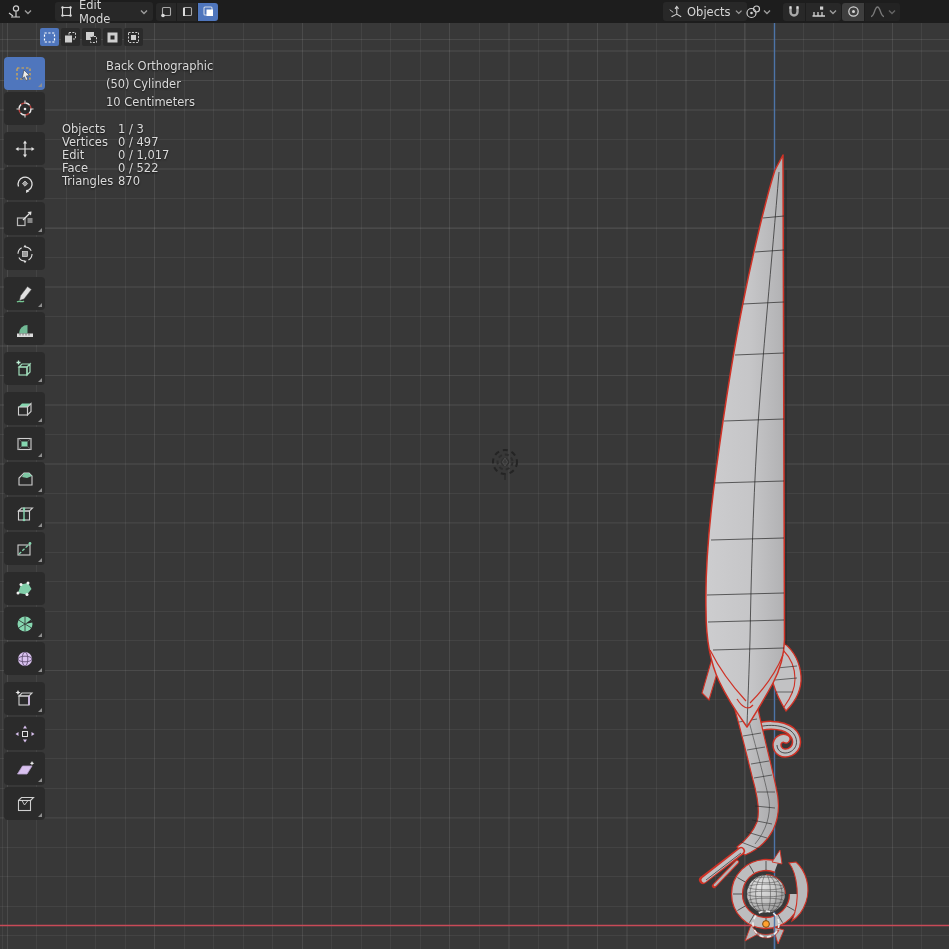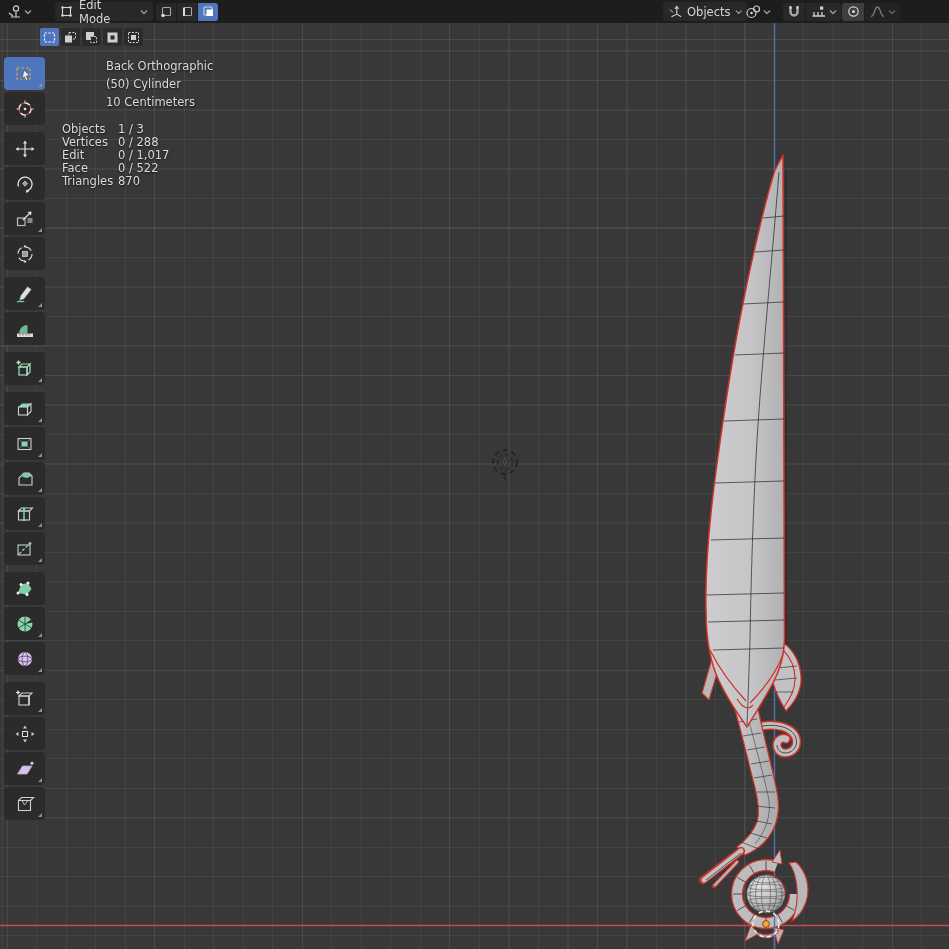--- a/index.html
+++ b/index.html
@@ -172,21 +172,21 @@
 </svg>
 
 <div class="hud">
   <div class="line">Back Orthographic</div>
   <div class="line">(50) Cylinder</div>
   <div class="line">10 Centimeters</div>
   <div class="stats">
     <span>Objects</span>
       <span>1 / 3</span>
     <span>Vertices</span>
-      <span>0 / 288</span>
+      <span>0 / 497</span>
     <span>Edit</span>
       <span>0 / 1,017</span>
     <span>Face</span>
       <span>0 / 522</span>
     <span>Triangles</span>
       <span>870</span>
   </div>
 </div>
 
 <div class="tsrow">

